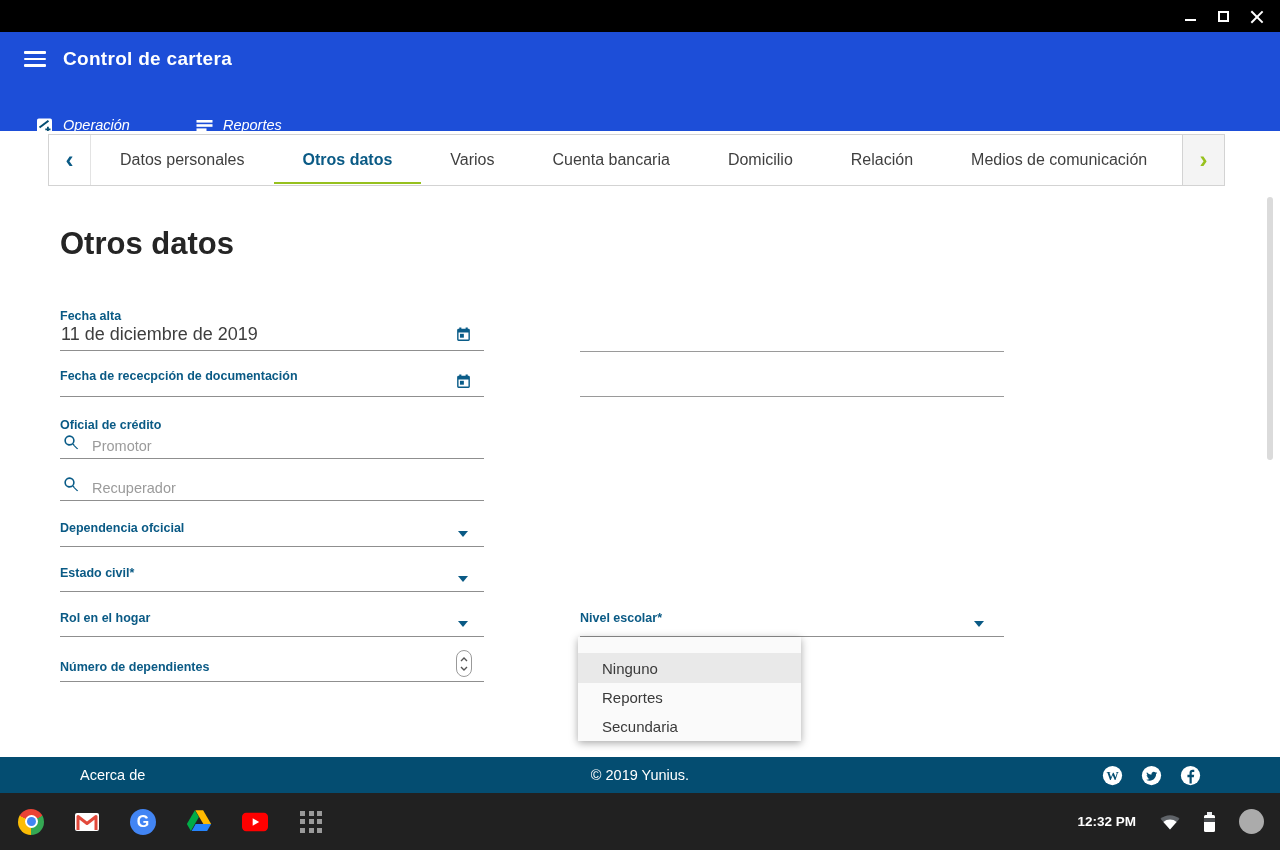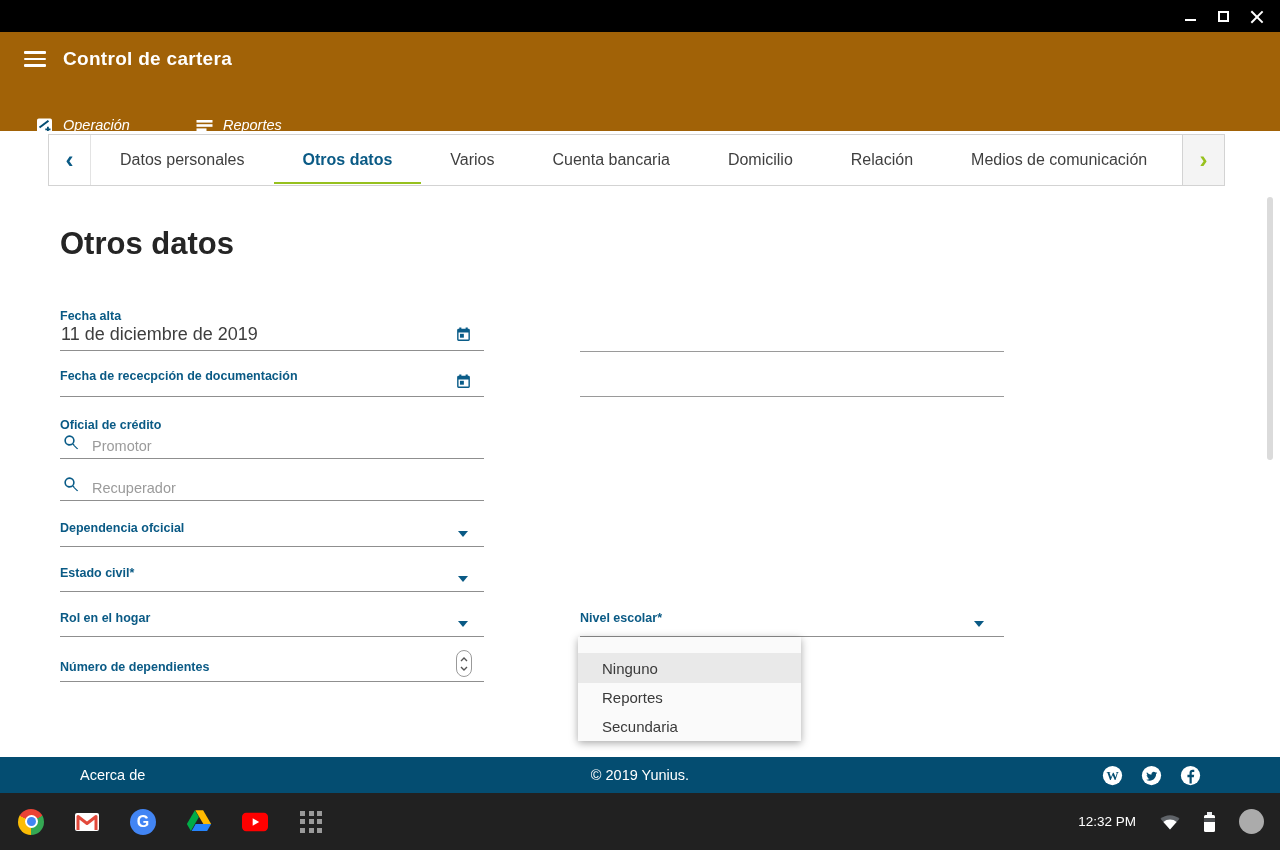--- a/index.html
+++ b/index.html
@@ -11,21 +11,21 @@
     display:flex; justify-content:flex-end; align-items:center; gap:17px; padding-right:16px; }
   .winbtn { width:16px; height:16px; display:flex; align-items:center; justify-content:center; cursor:pointer; }
   .min-glyph { width:11px; height:2px; background:#fff; margin-top:8px; }
   .max-glyph { width:11px; height:11px; border:2px solid #fff; }
   .close-glyph { position:relative; width:13px; height:13px; }
   .close-glyph::before,.close-glyph::after { content:""; position:absolute; left:6px; top:-1px; width:1.8px; height:16px; background:#fff; }
   .close-glyph::before { transform:rotate(45deg); }
   .close-glyph::after { transform:rotate(-45deg); }
 
   
-  .appheader { position:absolute; top:32px; left:0; right:0; height:123px; background:#a16207; }
+  .appheader { position:absolute; top:32px; left:0; right:0; height:123px; background:#1d4ed8; }
   .app-titlerow { display:flex; align-items:center; gap:17px; padding:16px 0 0 24px; }
   .hamburger { width:22px; display:flex; flex-direction:column; gap:4px; cursor:pointer; }
   .hamburger span { display:block; height:2.6px; background:#fff; border-radius:1px; }
   .app-title { color:#fff; font-size:19px; font-weight:bold; letter-spacing:.3px; }
   .navrow { position:absolute; bottom:0; left:32px; height:38px; display:flex; gap:58px; }
   .navitem { position:relative; display:flex; align-items:flex-start; gap:10px; color:#fff;
     font-size:14.5px; cursor:pointer; padding:0 4px;font-style:italic; }
   .navitem.active::after { content:""; position:absolute; left:0; right:0; bottom:6px; height:3px; background:#97c11e; }
   .navicon { width:17px; height:17px; display:block; }
 
@@ -84,21 +84,21 @@
   .shelf-ic { width:26px; height:26px; cursor:pointer; display:flex; align-items:center; justify-content:center; }
   .ic-chrome { width:26px; height:26px; border-radius:50%; position:relative;
     background:conic-gradient(from -60deg, #ea4335 0 120deg, #34a853 120deg 240deg, #fbbc05 240deg 360deg); }
   .ic-chrome::before { content:""; position:absolute; inset:6.5px; background:#fff; border-radius:50%; }
   .ic-chrome::after { content:""; position:absolute; inset:8.5px; background:#4285f4; border-radius:50%; }
   .ic-g { width:26px; height:26px; border-radius:50%; background:#4285f4; color:#fff;
     font-size:16px; font-weight:bold; display:flex; align-items:center; justify-content:center; }
   .ic-grid { display:grid; grid-template-columns:repeat(3,5px); grid-template-rows:repeat(3,5px); gap:3.5px; }
   .ic-grid span { background:#9a9a9a; }
   .status { position:absolute; right:16px; display:flex; align-items:center; gap:24px; }
-  .clock { color:#fff; font-size:13.5px; font-weight:normal; }
+  .clock { color:#fff; font-size:13.5px; font-weight:bold; }
   .battery { position:relative; width:11px; height:20px; }
   .battery .nub { position:absolute; top:0; left:3px; width:5px; height:3px; background:#e8eaed; }
   .battery .body { position:absolute; top:3px; left:0; width:11px; height:17px; background:#fff; border-radius:1.5px; }
   .battery .band { position:absolute; top:6px; left:0; width:11px; height:4px; background:#4a4d50; }
   .avatar { width:25px; height:25px; border-radius:50%; background:#ababab; }
 </style>
 </head>
 <body>
 
 <div class="screen">

